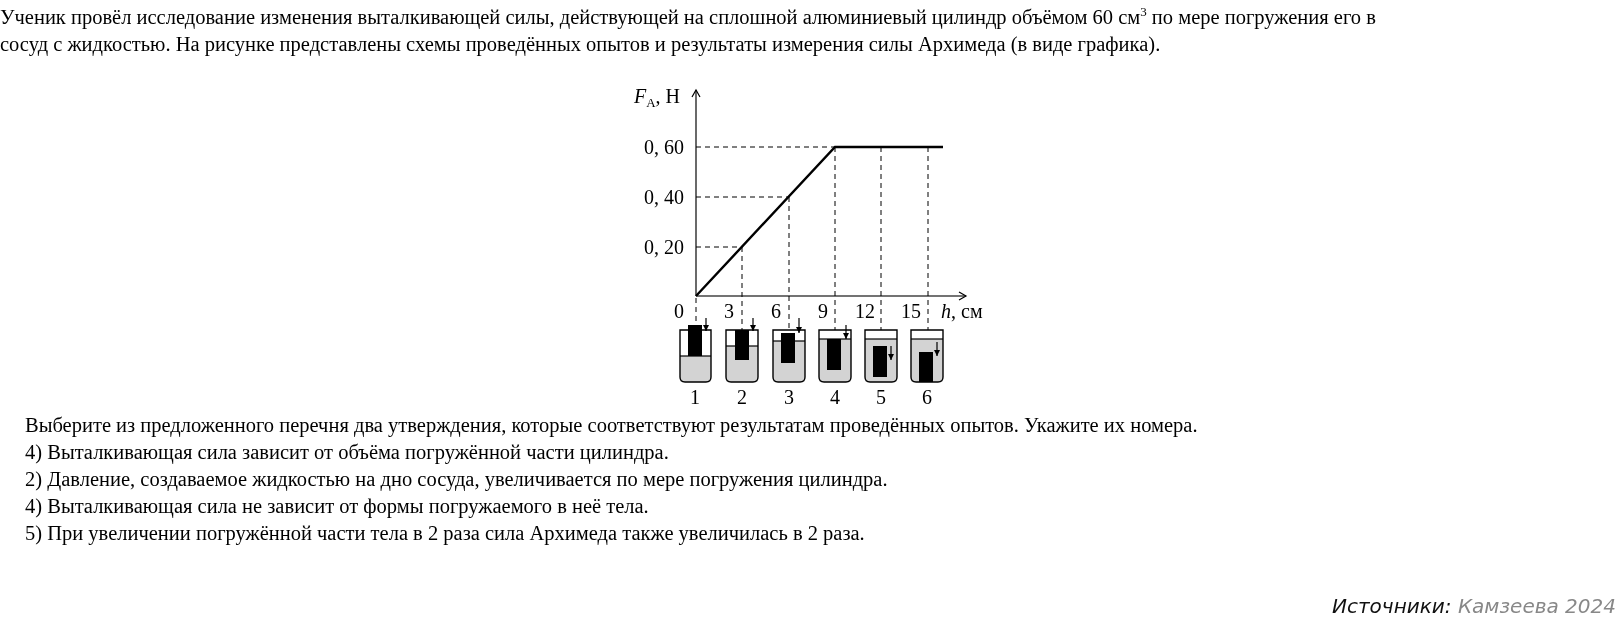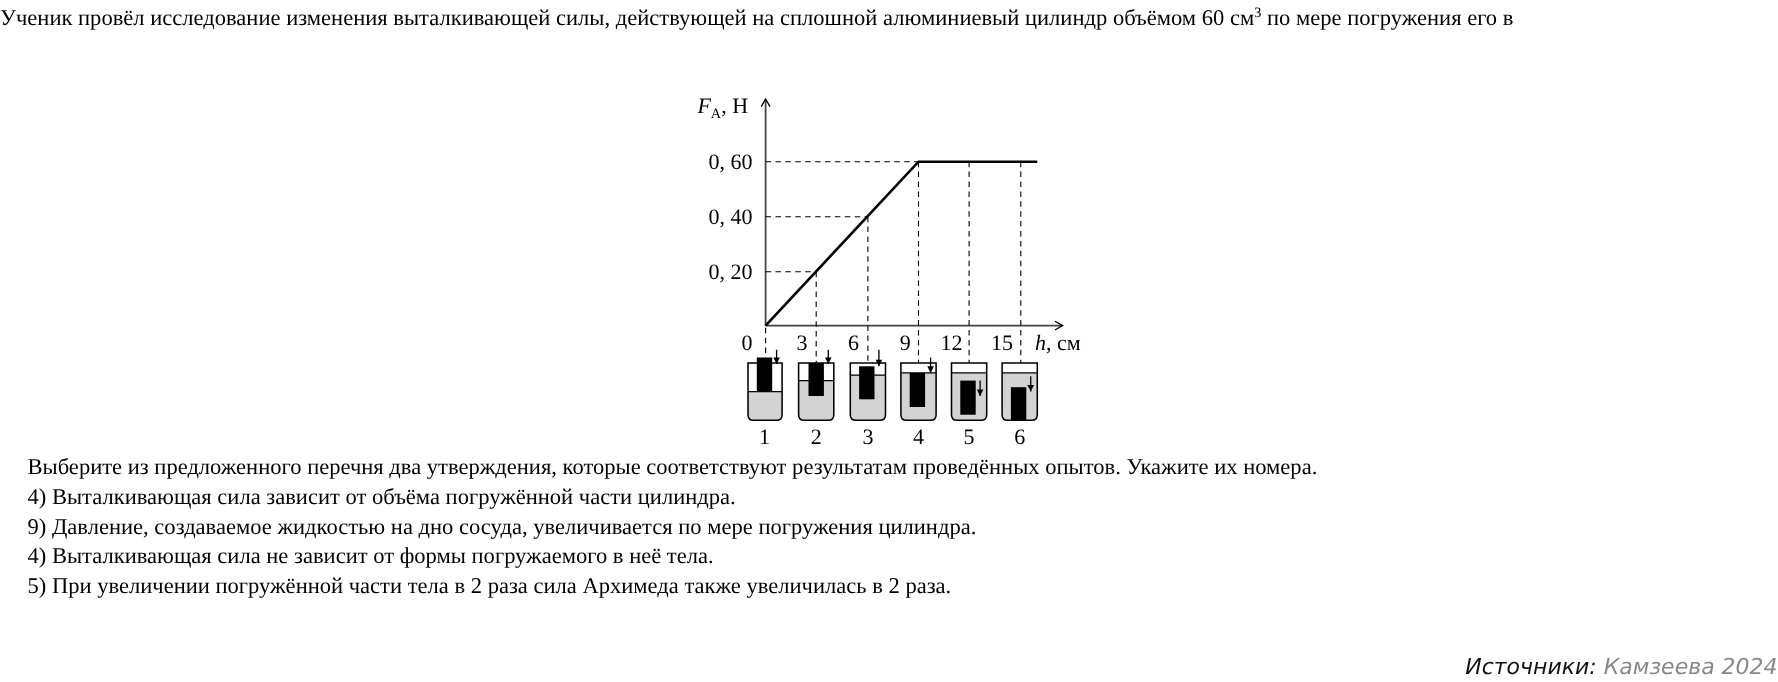--- a/index.html
+++ b/index.html
@@ -27,20 +27,21 @@
   }
   .source .src-label { color: #111; }
   .source .src-value { color: #888; }
   .svg-text { font-family: "Liberation Serif", "DejaVu Serif", serif; }
 </style>
 </head>
 <body>
 
 <div class="intro">
   <div><span>Ученик провёл исследование изменения выталкивающей силы, действующей на сплошной алюминиевый цилиндр объёмом 60 см</span><sup>3</sup><span> по мере погружения его в</span></div>
+  <div>сосуд с жидкостью. На рисунке представлены схемы проведённых опытов и результаты измерения силы Архимеда (в виде графика).</div>
 </div>
 
 <div class="figure">
   <svg width="1616" height="620" viewBox="0 0 1616 620">
     <defs>
       <marker id="arr" markerWidth="10" markerHeight="10" refX="8" refY="5" orient="auto" markerUnits="userSpaceOnUse">
         <path d="M1,1 L8,5 L1,9" fill="none" stroke="#000" stroke-width="1.2"></path>
       </marker>
       <marker id="arrSmall" markerWidth="8" markerHeight="8" refX="4" refY="7" orient="0" markerUnits="userSpaceOnUse">
         <path d="M1,1 L4,7 L7,1 Z" fill="#000"></path>
@@ -134,20 +135,20 @@
     <text class="svg-text" x="789" y="404" font-size="20" text-anchor="middle">3</text>
     <text class="svg-text" x="835" y="404" font-size="20" text-anchor="middle">4</text>
     <text class="svg-text" x="881" y="404" font-size="20" text-anchor="middle">5</text>
     <text class="svg-text" x="927" y="404" font-size="20" text-anchor="middle">6</text>
   </svg>
 </div>
 
 <div class="questions">
   <div>Выберите из предложенного перечня два утверждения, которые соответствуют результатам проведённых опытов. Укажите их номера.</div>
   <div>4) Выталкивающая сила зависит от объёма погружённой части цилиндра.</div>
-  <div>9) Давление, создаваемое жидкостью на дно сосуда, увеличивается по мере погружения цилиндра.</div>
+  <div>2) Давление, создаваемое жидкостью на дно сосуда, увеличивается по мере погружения цилиндра.</div>
   <div>4) Выталкивающая сила не зависит от формы погружаемого в неё тела.</div>
   <div>5) При увеличении погружённой части тела в 2 раза сила Архимеда также увеличилась в 2 раза.</div>
 </div>
 
 <div class="source">
   <span class="src-label">Источники:</span><span class="src-value"> Камзеева 2024</span>
 </div>
 
 </body></html>

